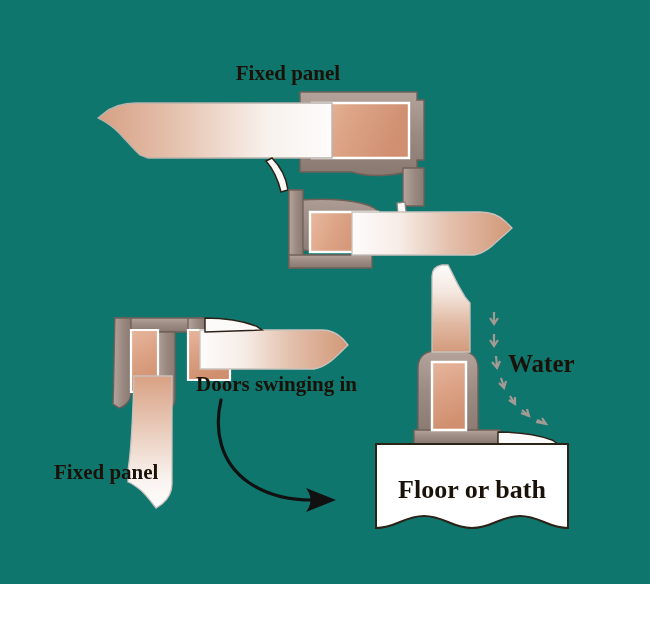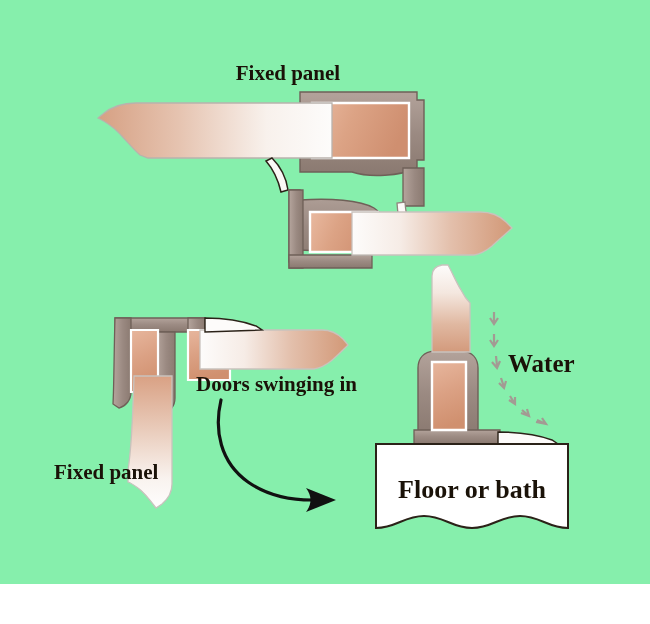--- a/index.html
+++ b/index.html
@@ -1,18 +1,18 @@
 <!DOCTYPE html>
 <html><head>
 <meta charset="utf-8">
 <style>
   html,body{margin:0;padding:0;background:#ffffff;}
   body{width:650px;height:624px;overflow:hidden;
        font-family:"Liberation Serif","DejaVu Serif",serif;}
-  #diagram{position:relative;width:650px;height:584px;background:#86efac;}
+  #diagram{position:relative;width:650px;height:584px;background:#0f766e;}
   svg{display:block;}
   .lbl{fill:#1a1208;font-family:"Liberation Serif","DejaVu Serif",serif;font-weight:700;}
 </style>
 </head>
 <body>
 
 <div id="diagram">
 <svg width="650" height="624" viewBox="0 0 650 624" xmlns="http://www.w3.org/2000/svg">
   <defs>
     <linearGradient id="gGlassH" x1="0" y1="0" x2="1" y2="0">

